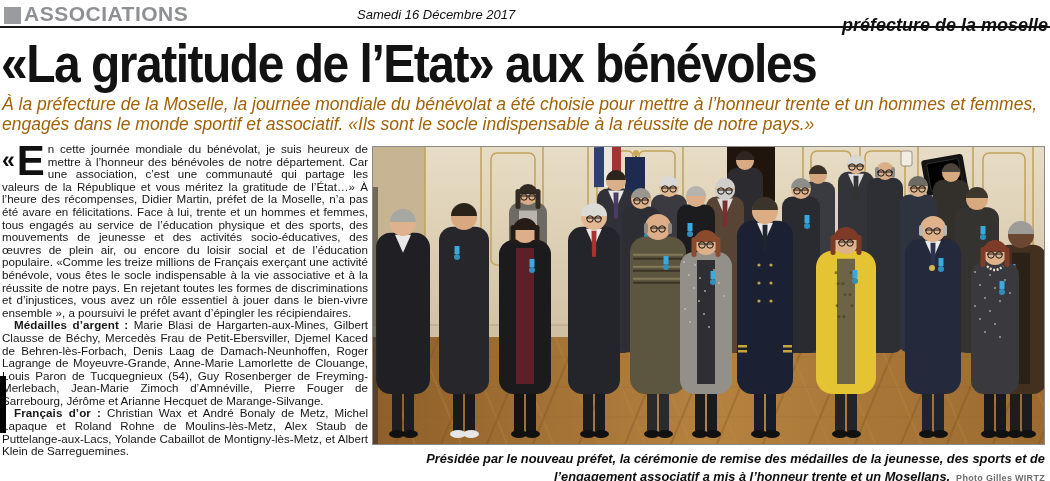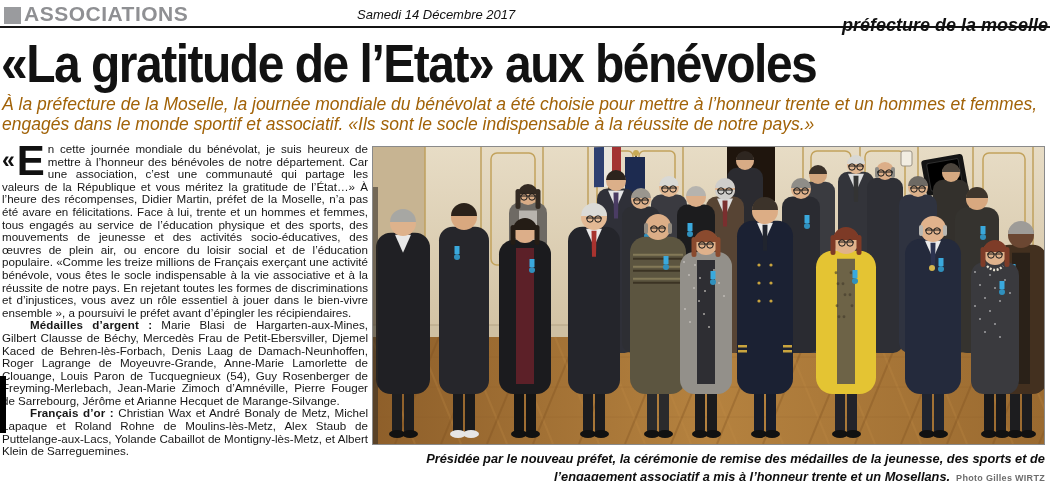--- a/index.html
+++ b/index.html
@@ -29,21 +29,21 @@
     font-size:17.5px; font-style:italic; line-height:20px; color:#a16207;
   }
   
   .article-col {
     position:absolute; left:2px; top:143px; width:366px;
     font-size:11.6px; line-height:12.6px; text-align:justify; color:#161616;
     hyphens:auto;
   }
   .article-col p { margin:0; }
   .p-indent { text-indent:12px; }
-  .p-indent b { letter-spacing:0.1px;margin-left:16px; }
+  .p-indent b { letter-spacing:0.1px; }
   .dropcap-quote {
     float:left; font-weight:bold; font-size:23px; line-height:34px; padding-right:2px; color:#111;
   }
   .dropcap-letter {
     float:left; font-weight:bold; font-size:42px; line-height:36px; padding-right:3px; color:#111;
   }
   
   .photo-frame {
     position:absolute; left:372px; top:146px; width:673px; height:299px;
     border:1px solid #8a8a8a; background:#d8cab0;
@@ -63,21 +63,21 @@
 </head>
 <body>
 
 <div id="page">
 
   <div class="masthead">
     <div class="section-wrap">
       <span class="section-square"></span>
       <span class="section-label">ASSOCIATIONS</span>
     </div>
-    <div class="masthead-date">Samedi 14 Décembre 2017</div>
+    <div class="masthead-date">Samedi 16 Décembre 2017</div>
     <div class="masthead-kicker">préfecture de la moselle</div>
   </div>
 
   <h1 class="headline">«La gratitude de l’Etat» aux bénévoles</h1>
 
   <div class="standfirst">À la préfecture de la Moselle, la journée mondiale du bénévolat a été choisie pour mettre à l’honneur trente et un hommes et femmes, engagés dans le monde sportif et associatif. «Ils sont le socle indispensable à la réussite de notre pays.»</div>
 
   <div class="article-col">
     <p><span class="dropcap-quote">«</span><span class="dropcap-letter">E</span><span>n cette journée mondiale du bénévolat, je suis heureux de mettre à l’honneur des bénévoles de notre département. Car une association, c’est une communauté qui partage les valeurs de la République et vous méritez la gratitude de l’État…» À l’heure des récompenses, Didier Martin, préfet de la Moselle, n’a pas été avare en félicitations. Face à lui, trente et un hommes et femmes, tous engagés au service de l’éducation physique et des sports, des mouvements de jeunesse et des activités socio-éducatives, des œuvres de plein air, ou encore du loisir social et de l’éducation populaire. «Comme les treize millions de Français exerçant une activité bénévole, vous êtes le socle indispensable à la vie associative et à la réussite de notre pays. En rejetant toutes les formes de discriminations et d’injustices, vous avez un rôle essentiel à jouer dans le bien-vivre ensemble », a poursuivi le préfet avant d’épingler les récipiendaires.</span></p>
     <p class="p-indent"><b>Médailles d’argent :</b> <span>Marie Blasi de Hargarten-aux-Mines, Gilbert Clausse de Béchy, Mercedès Frau de Petit-Ebersviller, Djemel Kaced de Behren-lès-Forbach, Denis Laag de Damach-Neunhoffen, Roger Lagrange de Moyeuvre-Grande, Anne-Marie Lamorlette de Clouange, Louis Paron de Tucquegnieux (54), Guy Rosenberger de Freyming-Merlebach, Jean-Marie Zimoch d’Amnéville, Pierre Fouger de Sarrebourg, Jérôme et Arianne Hecquet de Marange-Silvange.</span></p>

